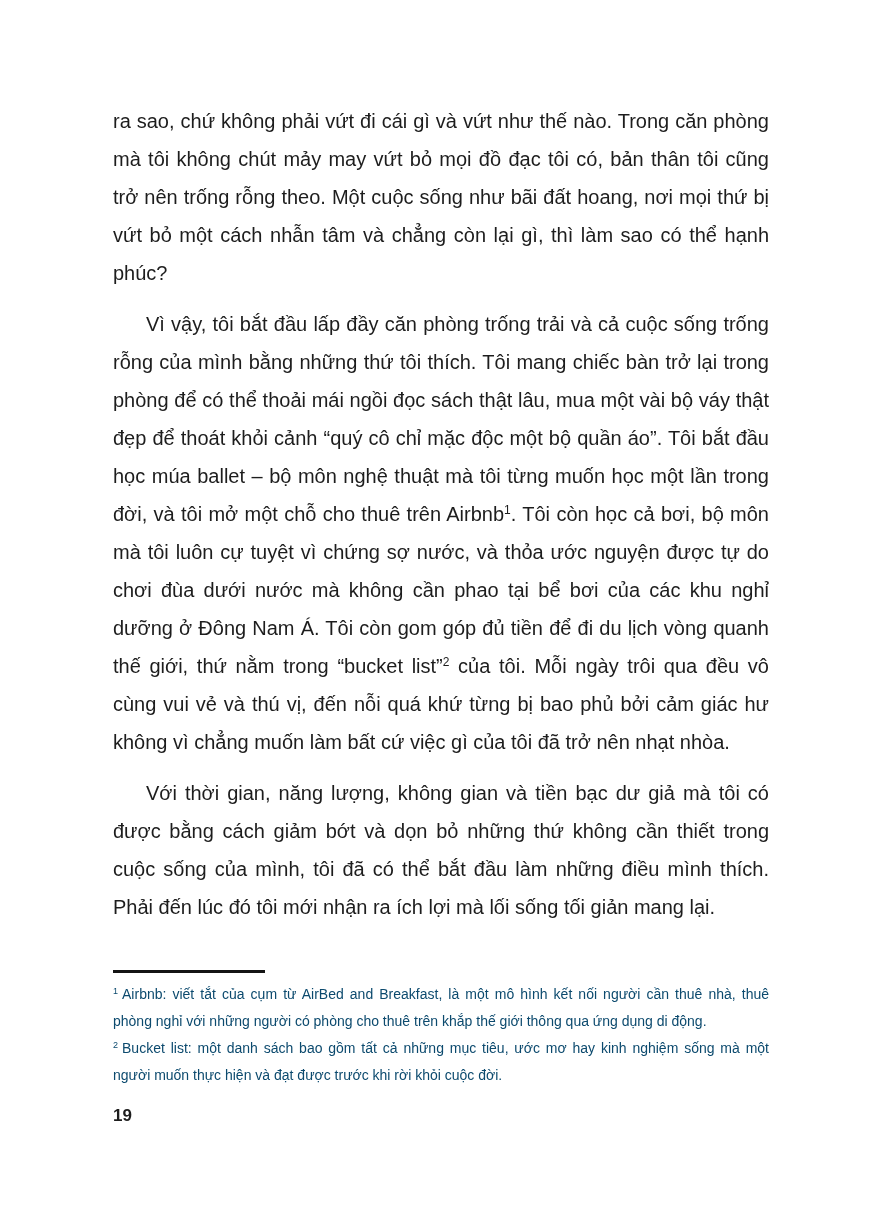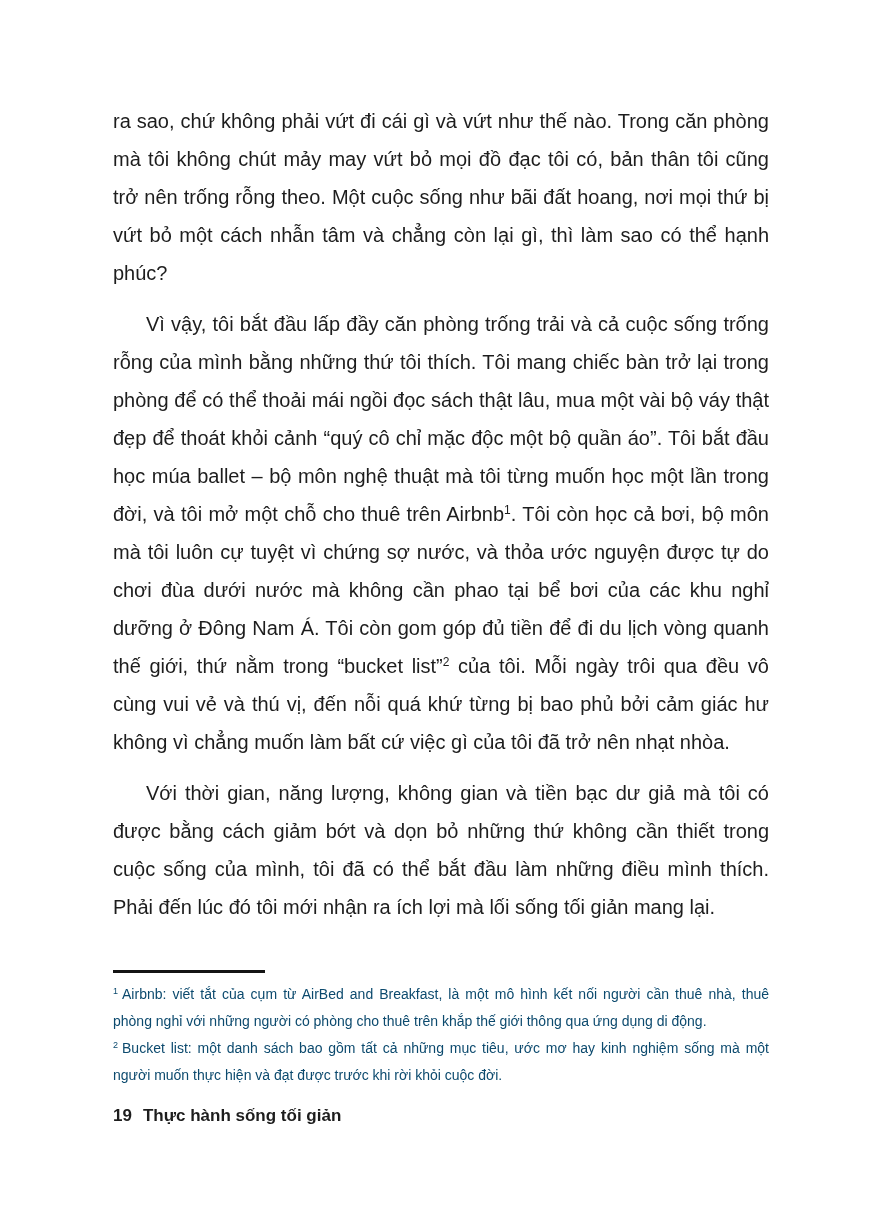--- a/index.html
+++ b/index.html
@@ -88,16 +88,15 @@
   <div class="footnotes">
     <div class="fn-rule"></div>
 
     <p class="footnote-item"><sup class="fn-marker">1</sup><span>Airbnb: viết tắt của cụm từ AirBed and Breakfast, là một mô hình kết nối người cần thuê nhà, thuê phòng nghỉ với những người có phòng cho thuê trên khắp thế giới thông qua ứng dụng di động.</span></p>
 
     <p class="footnote-item"><sup class="fn-marker">2</sup><span>Bucket list: một danh sách bao gồm tất cả những mục tiêu, ước mơ hay kinh nghiệm sống mà một người muốn thực hiện và đạt được trước khi rời khỏi cuộc đời.</span></p>
   </div>
 
   <div class="footer">
     <span>19</span>
-    <span>Thực hành sống tối giản</span>
   </div>
 
 </div>
 
 </body></html>

